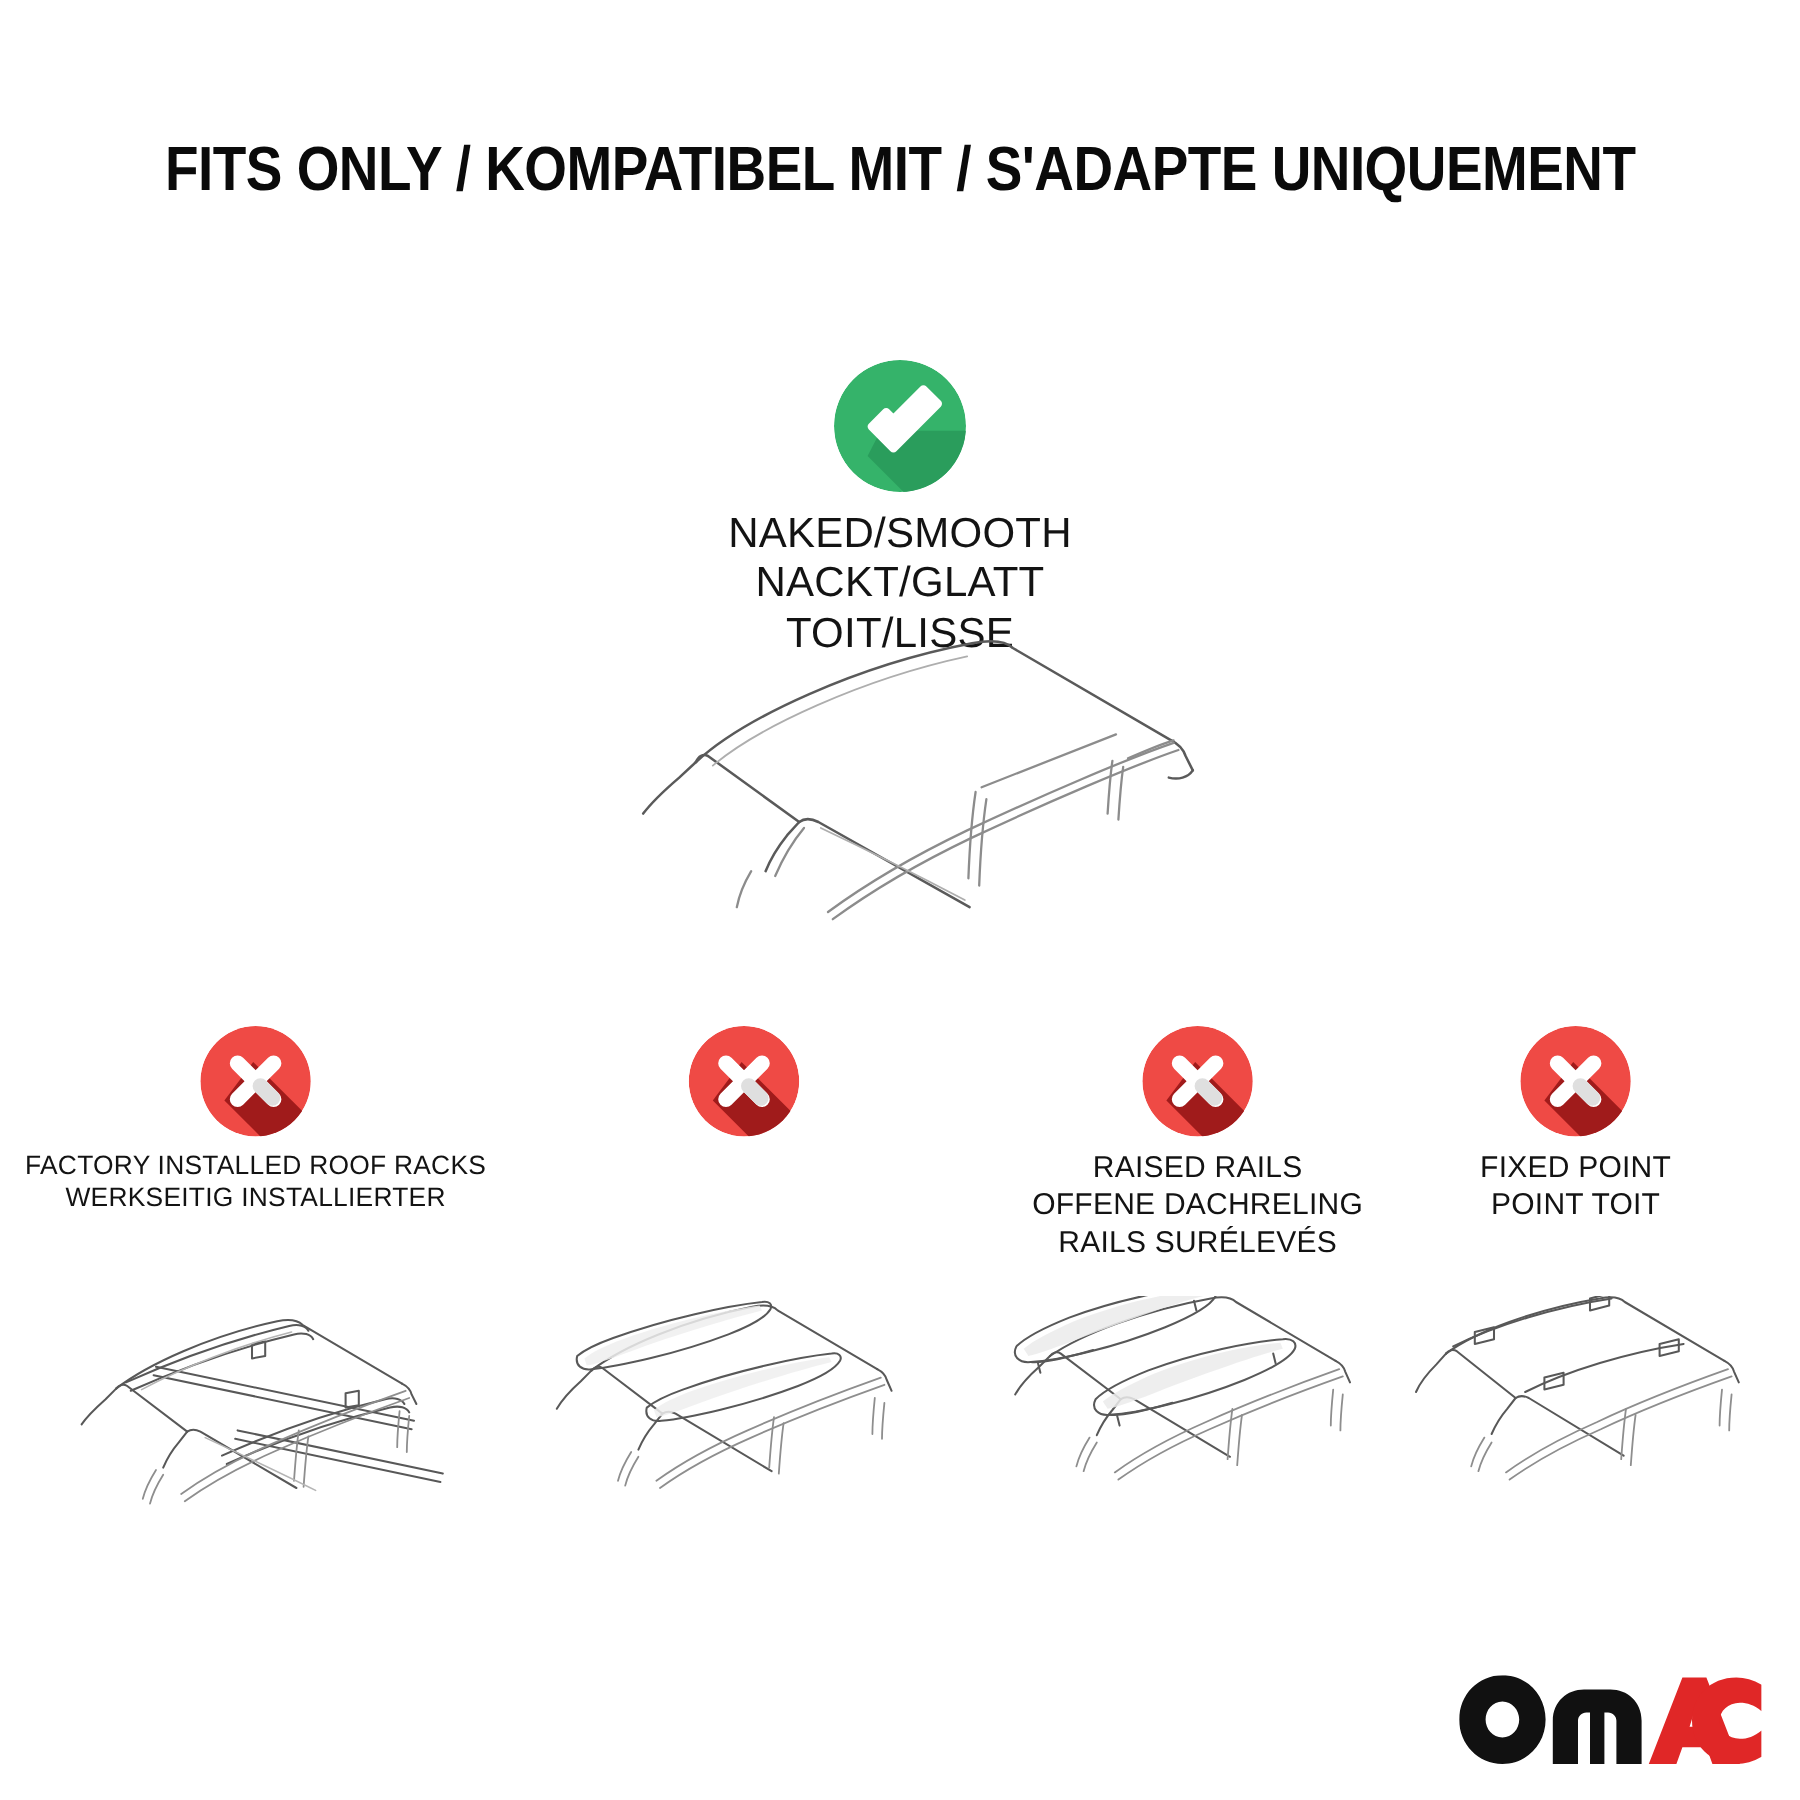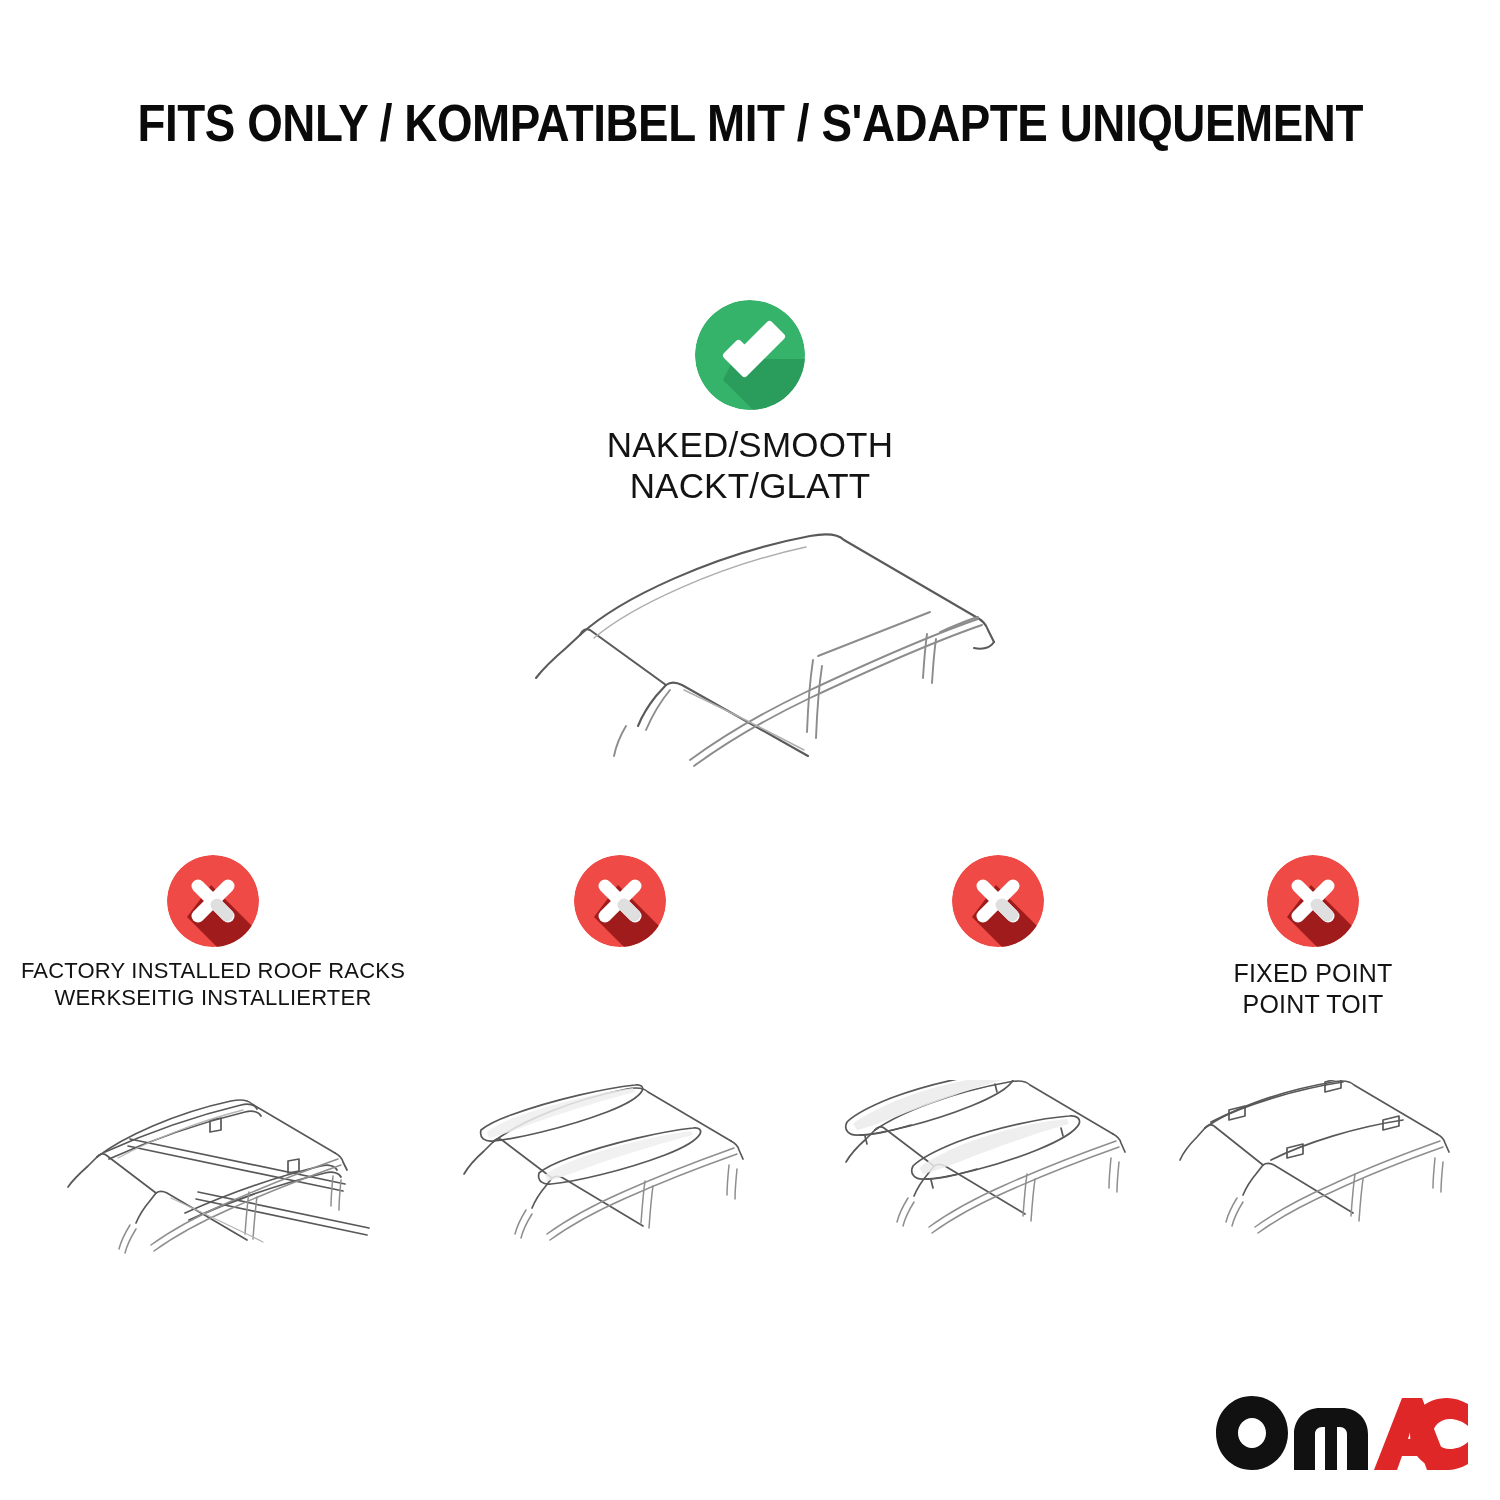--- a/index.html
+++ b/index.html
@@ -14,21 +14,21 @@
     overflow: hidden;
     font-family: "Liberation Sans", sans-serif;
     color: #111111;
     -webkit-font-smoothing: antialiased;
   }
 
   
   #title-bar {
     position: absolute;
     left: 0;
-    top: 96px;
+    top: 114px;
     width: 1500px;
     text-align: center;
   }
   #page-title {
     display: inline-block;
     font-size: 52px;
     font-weight: bold;
     letter-spacing: -0.5px;
     line-height: 1.05;
     color: #0a0a0a;
@@ -159,20 +159,21 @@
         <path d="M45 47 L57 59 L110 59 L110 110 L58 110 L28 80 Z" fill="#2a9d5c"></path>
 
         <path d="M31.5 55.5 L43.5 43.5 L49.5 49.5 L74.5 24.5 L86.5 36.5 L49.5 73.5 Z" fill="#ffffff" stroke="#ffffff" stroke-width="7" stroke-linejoin="round" stroke-linecap="round"></path>
       </g>
     </svg>
   </div>
 
   <div id="ok-label">
     <span class="ln">NAKED/SMOOTH</span>
     <span class="ln">NACKT/GLATT</span>
+    <span class="ln">TOIT/LISSE</span>
   </div>
 </div>
 
 <div id="hero-illustration">
   <svg viewBox="0 0 580 290" xmlns="http://www.w3.org/2000/svg" aria-hidden="true">
     <g fill="none" stroke="#5a5a5a" stroke-width="2.1" stroke-linecap="round" stroke-linejoin="round">
 
       <path d="M110 115 C 150 78, 245 34, 340 16 C 356 13, 368 14, 374 20 L 506 97"></path>
       <path d="M110 115 L 96 128 C 82 140, 72 150, 66 158"></path>
       <path d="M110 115 C 112 110, 116 108, 120 110 L 196 165"></path>
@@ -264,20 +265,25 @@
           <circle cx="46" cy="46" r="46" fill="#ef4a45"></circle>
           <path d="M44 30 L92 78 L92 92 L50 92 L20 62 Z" fill="#a01b1b"></path>
           <g stroke-linecap="round" stroke-width="13">
             <line x1="31" y1="31" x2="61" y2="61" stroke="#ffffff"></line>
             <line x1="61" y1="31" x2="31" y2="61" stroke="#ffffff"></line>
             <line x1="50" y1="50" x2="60" y2="60" stroke="#dfdfdf"></line>
           </g>
         </g>
       </svg>
     </div>
+    <div class="nc-label">
+      <span class="ln">RAISED RAILS</span>
+      <span class="ln">OFFENE DACHRELING</span>
+      <span class="ln">RAILS SURÉLEVÉS</span>
+    </div>
   </div>
 
   <div class="nc-col c3">
     <div class="nc-badge-wrap">
       <svg class="badge-x" viewBox="0 0 92 92" xmlns="http://www.w3.org/2000/svg" aria-hidden="true">
         <defs>
             <clipPath id="xClip3">
               <circle cx="46" cy="46" r="46"></circle>
             </clipPath>
           </defs>

